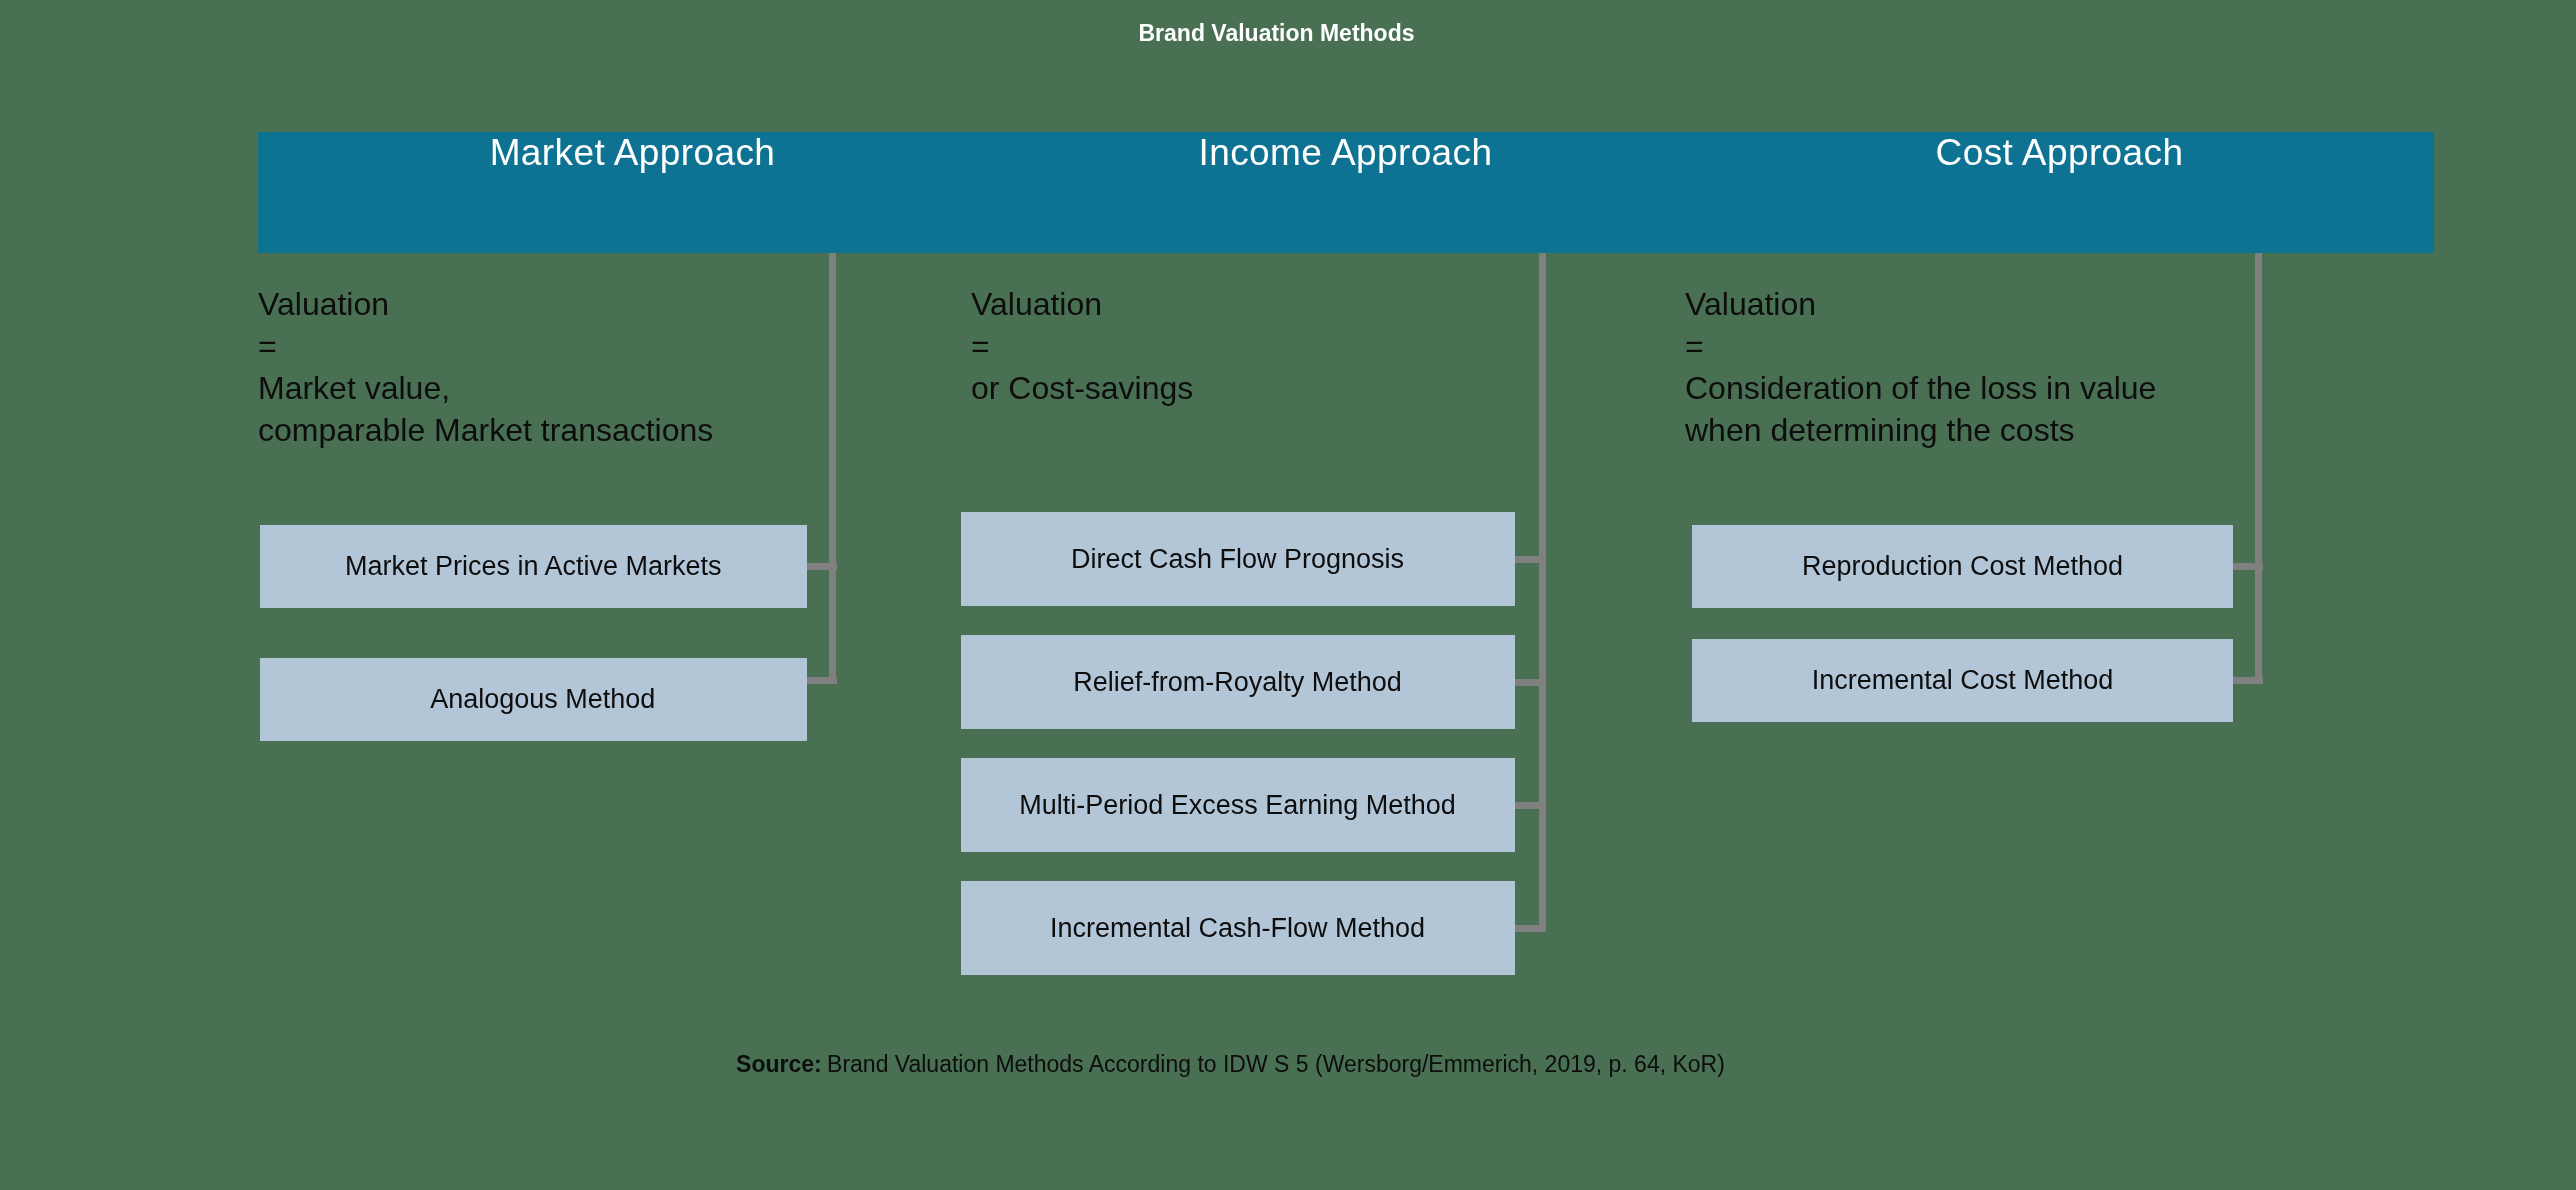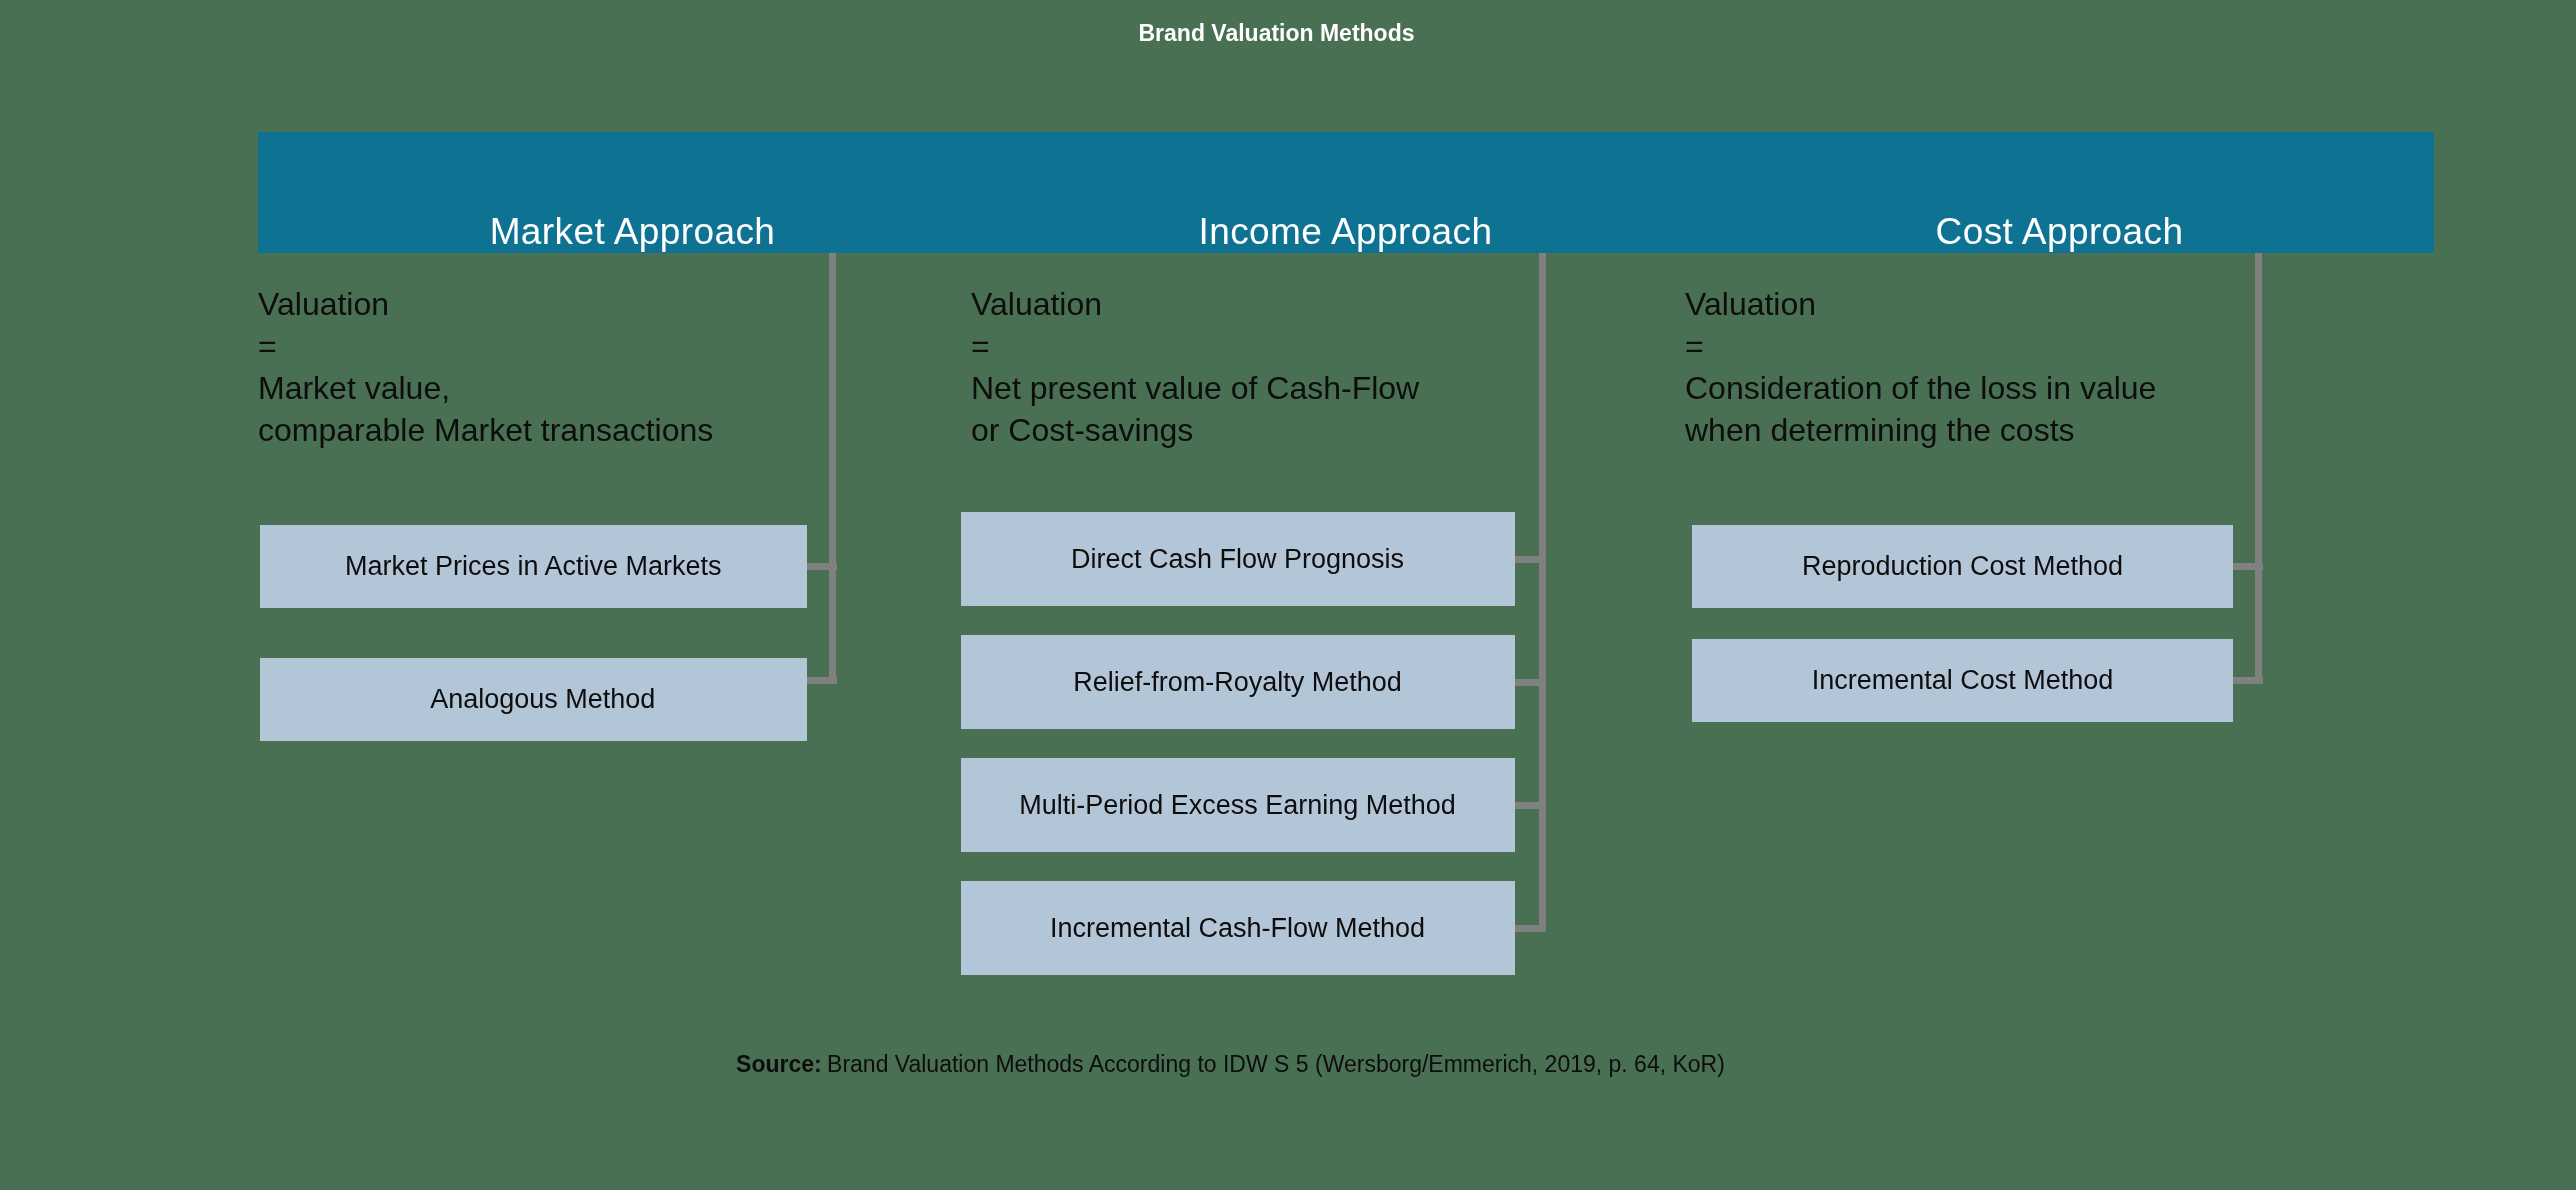--- a/index.html
+++ b/index.html
@@ -25,21 +25,21 @@
     font-size:23px;line-height:28px;font-weight:600;
     color:var(--text-light);
   }
   .col{position:absolute;top:132px;width:639px;height:870px;}
   .col-market{left:258px;}
   .col-income{left:971px;}
   .col-cost{left:1685px;}
   .hdr{
     position:absolute;top:0;left:0;width:749px;height:121px;
     background:var(--header);
-    display:flex;align-items:flex-end;justify-content:center;
+    display:flex;align-items:flex-start;justify-content:center;
     font-size:37px;color:var(--text-light);
     letter-spacing:0.4px;
   }
   .desc{
     position:absolute;top:151px;left:0;width:639px;
     text-align:left;
     font-size:32px;line-height:42px;
     color:var(--text-dark);
   }
   .mbox{
@@ -98,21 +98,20 @@
     </div>
   </section>
 
   <section class="col col-income">
     <header class="hdr">
       <span>Income Approach</span>
     </header>
     <div class="desc">
       <div>Valuation</div>
       <div>=</div>
-      <div>Net present value of Cash-Flow</div>
       <div>or Cost-savings</div>
     </div>
     <div class="line trunk"></div>
     <div class="line branch" style="top:424px;"></div>
     <div class="line branch" style="top:547px;"></div>
     <div class="line branch" style="top:670px;"></div>
     <div class="line branch" style="top:793px;"></div>
     <div class="mbox" style="top:380px;">
       <span>Direct Cash Flow Prognosis</span>
     </div>

